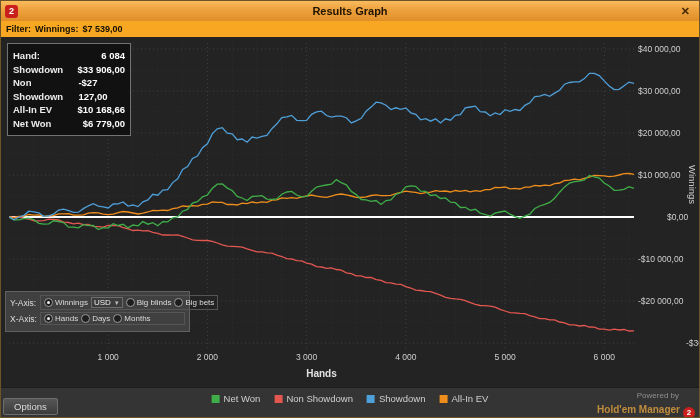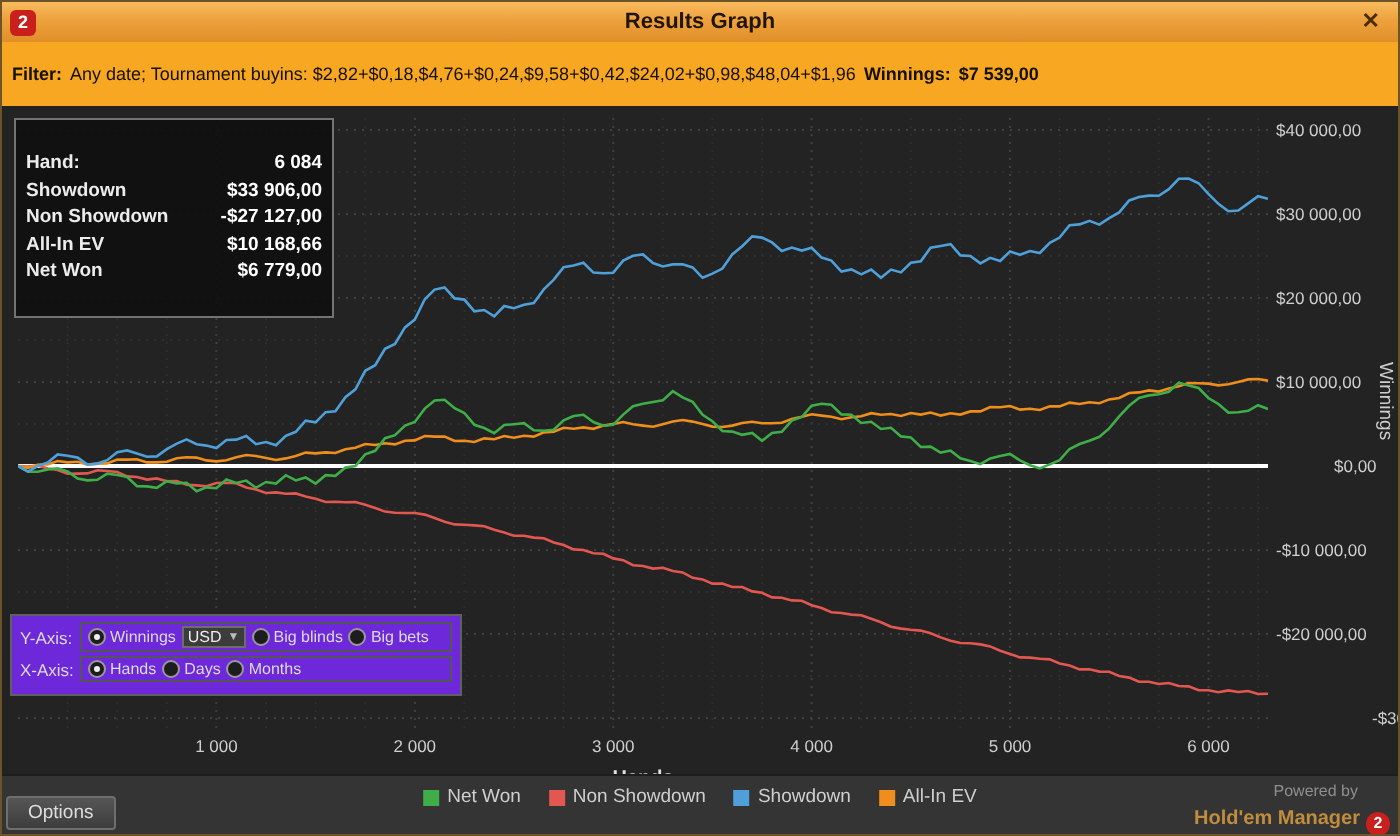--- a/index.html
+++ b/index.html
@@ -3,33 +3,33 @@
 <meta charset="utf-8">
 <style>
   *{box-sizing:border-box;margin:0;padding:0}
   html,body{width:700px;height:418px}
   body{font-family:"Liberation Sans",sans-serif;background:#1b1b1b;overflow:hidden}
   .window{width:700px;height:418px;background:#2a2a2a;border:1px solid #6d5428;display:flex;flex-direction:column;overflow:hidden}
   .titlebar{height:20px;background:linear-gradient(#f9bb5e,#eda13d 45%,#e08f28);display:flex;align-items:center;position:relative;flex:0 0 auto}
   .app-icon{width:13px;height:13px;border-radius:3px;background:#c9201d;color:#fff;font-size:9px;font-weight:bold;display:flex;align-items:center;justify-content:center;margin-left:4px;z-index:1}
   .title{position:absolute;left:0;right:0;text-align:center;font-size:11px;font-weight:bold;color:#211403}
   .close{margin-left:auto;margin-right:6px;color:#4a2c05;font-size:11px;font-weight:bold;cursor:pointer;z-index:1;line-height:14px;padding:0 3px}
-  .filterbar{height:32px;background:#f7a722;color:#151000;font-size:9px;display:flex;align-items:center;gap:4px;padding:0 5px;white-space:nowrap;overflow:hidden;flex:0 0 auto}
+  .filterbar{height:16px;background:#f7a722;color:#151000;font-size:9px;display:flex;align-items:center;gap:4px;padding:0 5px;white-space:nowrap;overflow:hidden;flex:0 0 auto}
   .filterbar b{font-weight:bold}
   .chart-region{position:relative;flex:1;background:#232323;overflow:hidden}
   #plot{position:absolute;left:8px;top:6px;width:625px;height:306px;display:block}
   .ytick{position:absolute;left:637px;transform:translateY(-50%);font-size:8.5px;color:#cfcfcf;white-space:nowrap}
   .xtick{position:absolute;top:315px;transform:translateX(-50%);font-size:8.5px;color:#cfcfcf;white-space:nowrap}
   .axis-title-x{position:absolute;top:331px;left:8px;width:625px;text-align:center;font-size:10px;font-weight:bold;color:#e2e2e2}
   .axis-title-y{position:absolute;right:1px;top:128px;writing-mode:vertical-rl;font-size:9.5px;color:#cfcfcf}
-  .stats-box{position:absolute;left:6px;top:6px;width:160px;background:rgba(16,16,16,.9);border:1px solid #737373;padding:15px 5px;color:#fff}
+  .stats-box{position:absolute;left:6px;top:6px;width:124px;background:rgba(16,16,16,.9);border:1px solid #737373;padding:5px 5px;color:#fff}
   .stat-row{display:flex;justify-content:space-between;line-height:13.5px;font-size:9.5px}
   .stat-label{color:#ececec;font-weight:bold}
   .stat-value{font-weight:bold;color:#fff}
-  .options-panel{position:absolute;left:4px;top:254px;width:226px;background:#6d28d9;border:1px solid #606060;padding:3px 4px 4px 4px;color:#dcdcdc}
+  .options-panel{position:absolute;left:4px;top:254px;width:185px;background:#404040;border:1px solid #606060;padding:3px 4px 4px 4px;color:#dcdcdc}
   .axis-row{display:flex;align-items:center;margin-bottom:2px;font-size:8.5px}
   .axis-row-label{width:30px;flex:0 0 auto}
   .axis-group{display:flex;align-items:center;gap:3px;border:1px solid #555;padding:1px 3px;font-size:8px;flex:1;min-height:13px}
   .radio-opt{display:flex;align-items:center;gap:2px;cursor:pointer;white-space:nowrap}
   .radio{width:9px;height:9px;border-radius:50%;border:1px solid #9a9a9a;background:#1d1d1d;position:relative;flex:0 0 auto}
   .radio.on::after{content:"";position:absolute;left:2px;top:2px;width:3px;height:3px;border-radius:50%;background:#efefef}
   .dropdown{background:#3c3c3c;border:1px solid #6d6d6d;padding:0 2px;display:flex;align-items:center;gap:3px;color:#eee;cursor:pointer;height:11px}
   .dropdown .arrow{font-size:6px;color:#bbb}
   .check-row{display:flex;align-items:center;gap:4px;line-height:11.5px;font-size:9px;cursor:pointer}
   .cbx{width:8px;height:8px;border:1px solid #585858;background:#262626;position:relative;flex:0 0 auto}
@@ -53,21 +53,20 @@
 <div class="window">
 
   <div class="titlebar">
     <span class="app-icon">2</span>
     <span class="title">Results Graph</span>
     <span class="close">✕</span>
   </div>
 
   <div class="filterbar">
     <b>Filter:</b>
-    <span>Any date; Tournament buyins: $2,82+$0,18,$4,76+$0,24,$9,58+$0,42,$24,02+$0,98,$48,04+$1,96</span>
     <b>Winnings:</b>
     <b>$7 539,00</b>
   </div>
 
   <div class="chart-region">
     <svg id="plot" viewBox="0 0 625 306" preserveAspectRatio="none">
         <line x1="24.8015873015873" y1="0" x2="24.8015873015873" y2="306" stroke="#2e2e2e" stroke-dasharray="1,3"></line>
         <line x1="49.6031746031746" y1="0" x2="49.6031746031746" y2="306" stroke="#2e2e2e" stroke-dasharray="1,3"></line>
         <line x1="74.4047619047619" y1="0" x2="74.4047619047619" y2="306" stroke="#2e2e2e" stroke-dasharray="1,3"></line>
         <line x1="99.2063492063492" y1="0" x2="99.2063492063492" y2="306" stroke="#404040" stroke-dasharray="1,3"></line>

